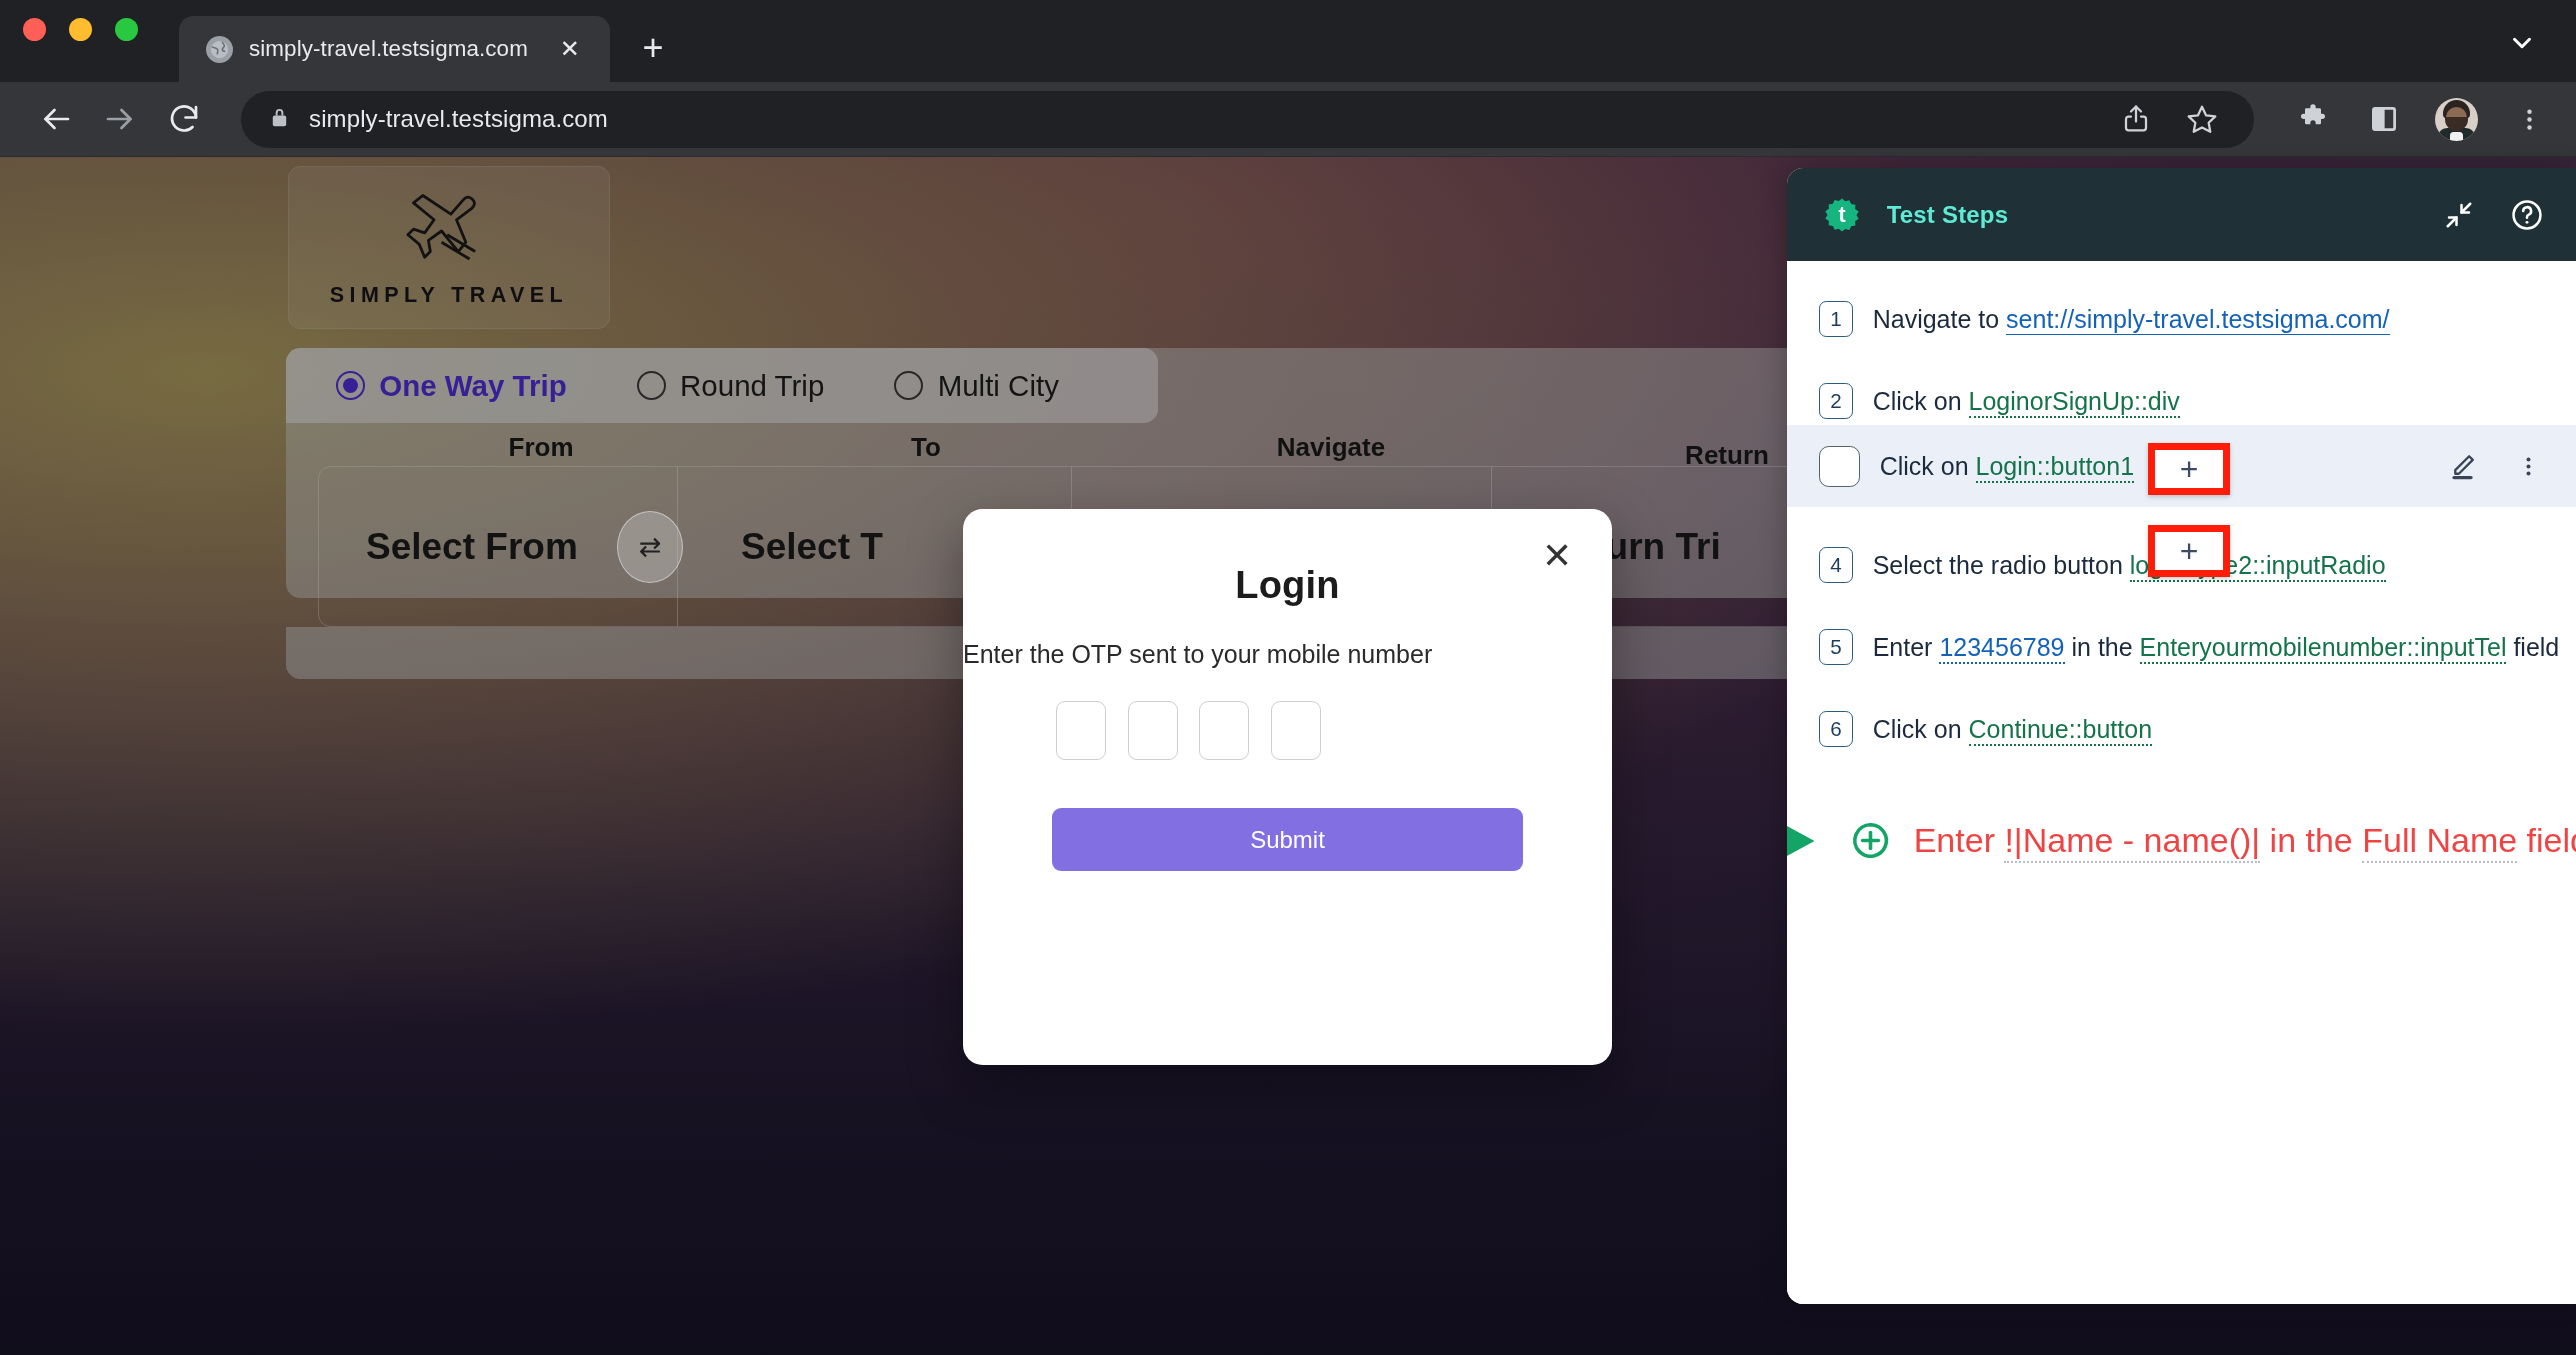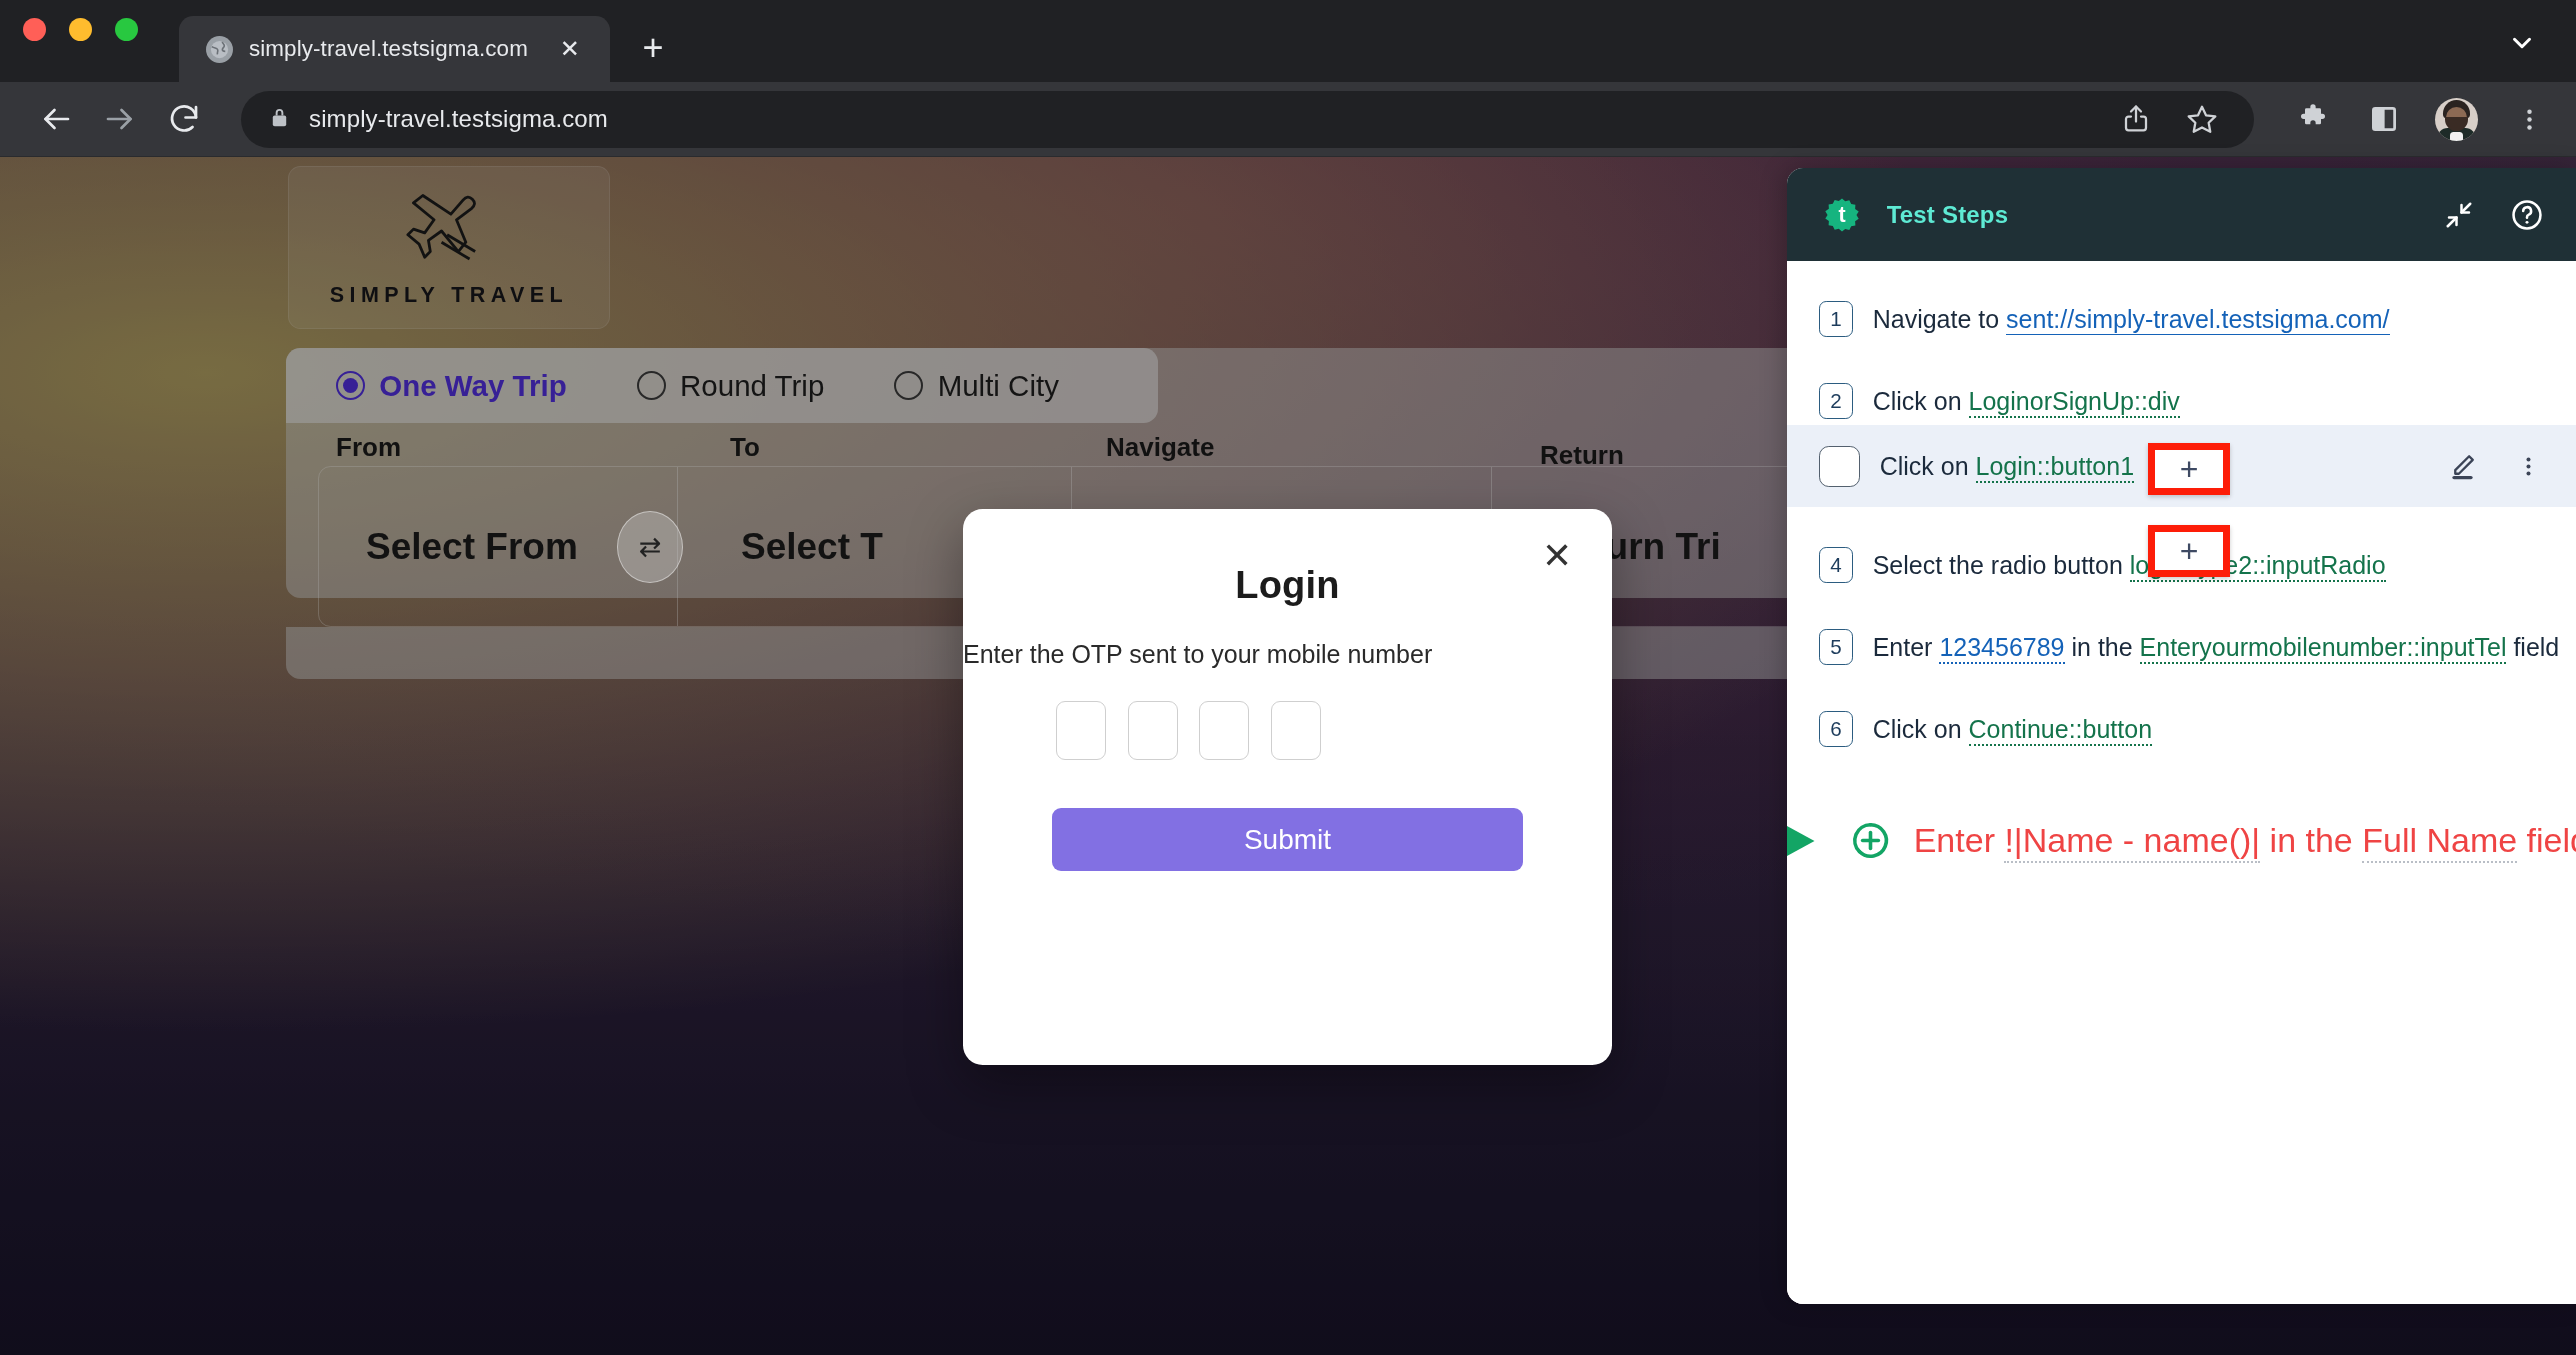--- a/index.html
+++ b/index.html
@@ -126,22 +126,22 @@
   .radio {
     width: 29px; height: 29px; border-radius: 50%;
     border: 2.7px solid #3a3a3a; display:flex; align-items:center; justify-content:center;
   }
   .radio.sel { border-color: #4f2fd7; }
   .radio.sel::after { content:''; width: 15px; height: 15px; border-radius:50%; background:#4f2fd7; }
   .radio-label { font-size: 29.5px; color: #1e1e1e; }
   .radio-opt.sel .radio-label { color: #4f2fd7; font-weight: 600; }
 
   .fields-head {
-    position: absolute; left: 278px; top: 275px; width: 1664px;
-    display: flex; padding-left: 58px; font-size: 26px; color: #191919; font-weight: 700;
+    position: absolute; left: 286px; top: 275px; width: 1664px;
+    display: flex; padding-left: 58px; font-size: 26px; color: #191919; font-weight: 700; text-align: center;
   }
   .fh { }
   .fh.from { width: 394px; }
   .fh.to { width: 376px; }
   .fh.dep { width: 434px; }
   .fh.ret { width: 358px; margin-top: 8px; }
 
   .fields-box {
     position: absolute; left: 318px; top: 309px;
     width: 1601px; height: 161px;
@@ -188,21 +188,21 @@
     margin-top: 33px; text-align: left; 
     font-size: 25px; color: #2a2a2a;
   }
   .otp-row { display: flex; gap: 21.5px; padding-left: 93px; margin-top: 32px; }
   .otp-box {
     width: 50px; height: 59px; border: 0.9px solid #cfcfcf; border-radius: 9px; background: #fff;
   }
   .submit-btn {
     margin: 48px auto 0; width: 471px; height: 63px;
     background: #8270e3; border: none; border-radius: 9px;
-    color: #fff; font-size: 28px; font-family: inherit;
+    color: #fff; font-size: 24px; font-family: inherit;
     display: flex; align-items: center; justify-content: center;
   }
 
   
   .ts-panel {
     position: absolute; left: 1787px; top: 168px;
     width: 789px; height: 1136px;
     background: #fff; border-radius: 16px 0 0 16px;
     box-shadow: -3.6px 0 23px rgba(0,0,0,0.22);
     display: flex; flex-direction: column; overflow: hidden;

